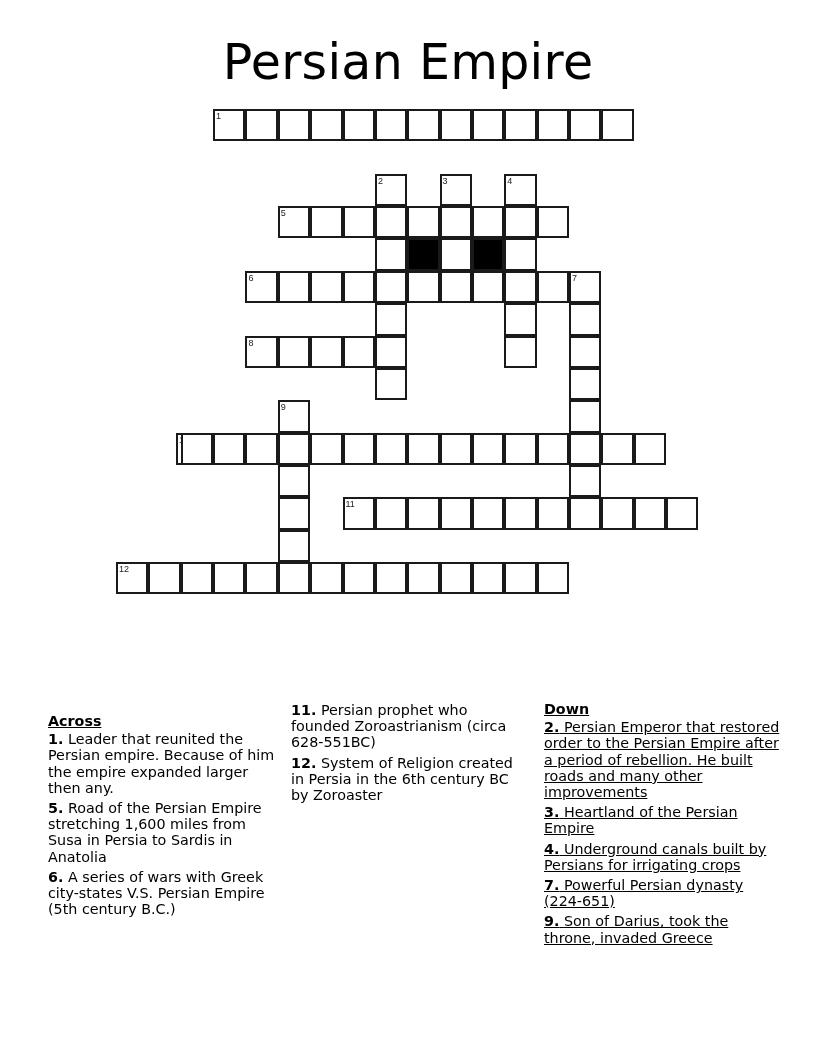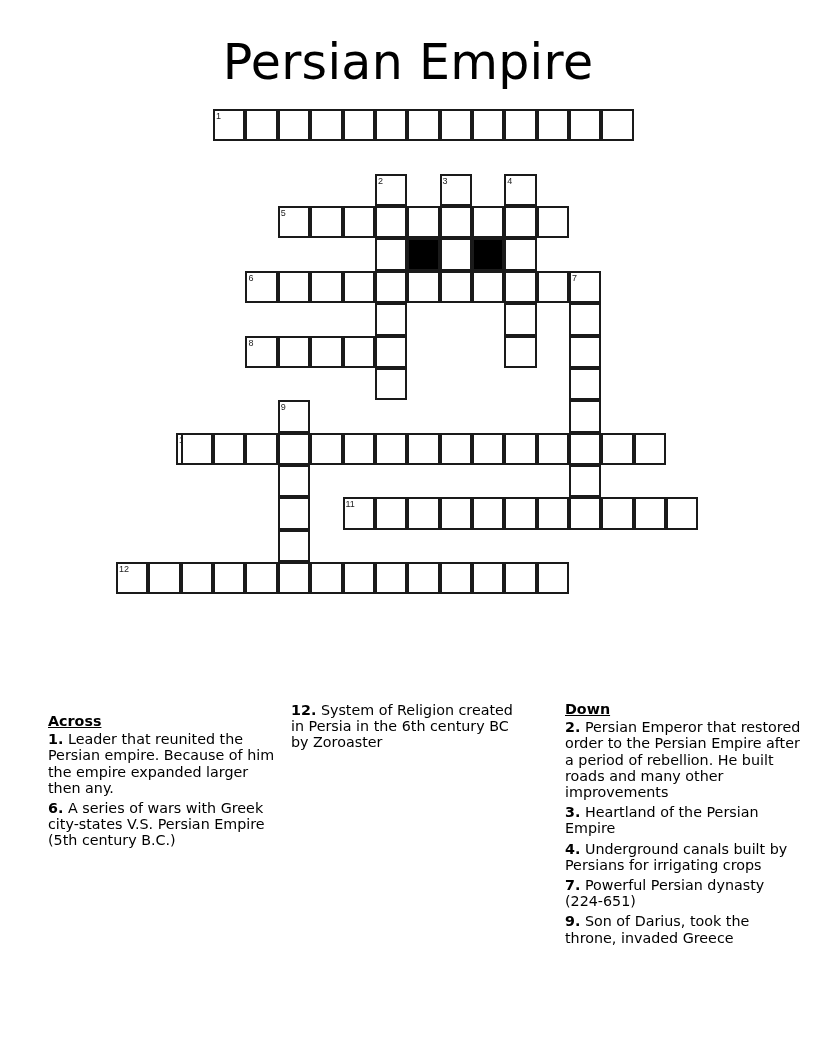--- a/index.html
+++ b/index.html
@@ -12,21 +12,21 @@
           border: 2px solid #1a1a1a; background: #fff; margin-left: -1px; margin-top: -1px; }
   .cell.black { background: #000; }
   .cell .num { position: absolute; left: 1px; top: 0px; font-family: "Liberation Sans", sans-serif;
                font-size: 9px; line-height: 10px; color: #222; }
   .clues { position: absolute; top: 701px; font-size: 14.3px; line-height: 16.2px; }
   .clues h3 { margin: 0 0 2px 0; font-size: 14.3px; font-weight: bold; text-decoration: underline; line-height: 16.2px; }
   .clue { margin: 0 0 4px 0; }
   .clue b { font-weight: bold; }
   #col-across { left: 48px; width: 236px; margin-top: 12px; }
   #col-mid { left: 291px; width: 236px; top: 702px; }
-  #col-down { left: 565px; width: 240px; }
+  #col-down { left: 544px; width: 240px; text-decoration: underline; }
 </style>
 </head>
 <body>
 
 <div class="title">Persian Empire</div>
 
 <div class="grid" id="grid">
     <div class="cell" style="left: 97.08px; top: 0px;">
       <span class="num">1</span>
     </div>
@@ -149,24 +149,26 @@
     <div class="cell" style="left: 355.96px; top: 453.04px;"></div>
     <div class="cell" style="left: 388.32px; top: 453.04px;"></div>
     <div class="cell" style="left: 420.68px; top: 453.04px;"></div>
     <div class="cell black" style="left: 291.24px; top: 129.44px;"></div>
     <div class="cell black" style="left: 355.96px; top: 129.44px;"></div>
   </div>
 
 <div class="clues" id="col-across">
   <h3>Across</h3>
   <div class="clue"><b>1.</b> <span>Leader that reunited the Persian empire. Because of him the empire expanded larger then any.</span></div>
+  <div class="clue"><b>5.</b> <span>Road of the Persian Empire stretching 1,600 miles from Susa in Persia to Sardis in Anatolia</span></div>
   <div class="clue"><b>6.</b> <span>A series of wars with Greek city-states V.S. Persian Empire (5th century B.C.)</span></div>
 </div>
 
 <div class="clues" id="col-mid">
+  <div class="clue"><b>11.</b> <span>Persian prophet who founded Zoroastrianism (circa 628-551BC)</span></div>
   <div class="clue"><b>12.</b> <span>System of Religion created in Persia in the 6th century BC by Zoroaster</span></div>
 </div>
 
 <div class="clues" id="col-down">
   <h3>Down</h3>
   <div class="clue"><b>2.</b> <span>Persian Emperor that restored order to the Persian Empire after a period of rebellion. He built roads and many other improvements</span></div>
   <div class="clue"><b>3.</b> <span>Heartland of the Persian Empire</span></div>
   <div class="clue"><b>4.</b> <span>Underground canals built by Persians for irrigating crops</span></div>
   <div class="clue"><b>7.</b> <span>Powerful Persian dynasty (224-651)</span></div>
   <div class="clue"><b>9.</b> <span>Son of Darius, took the throne, invaded Greece</span></div>

